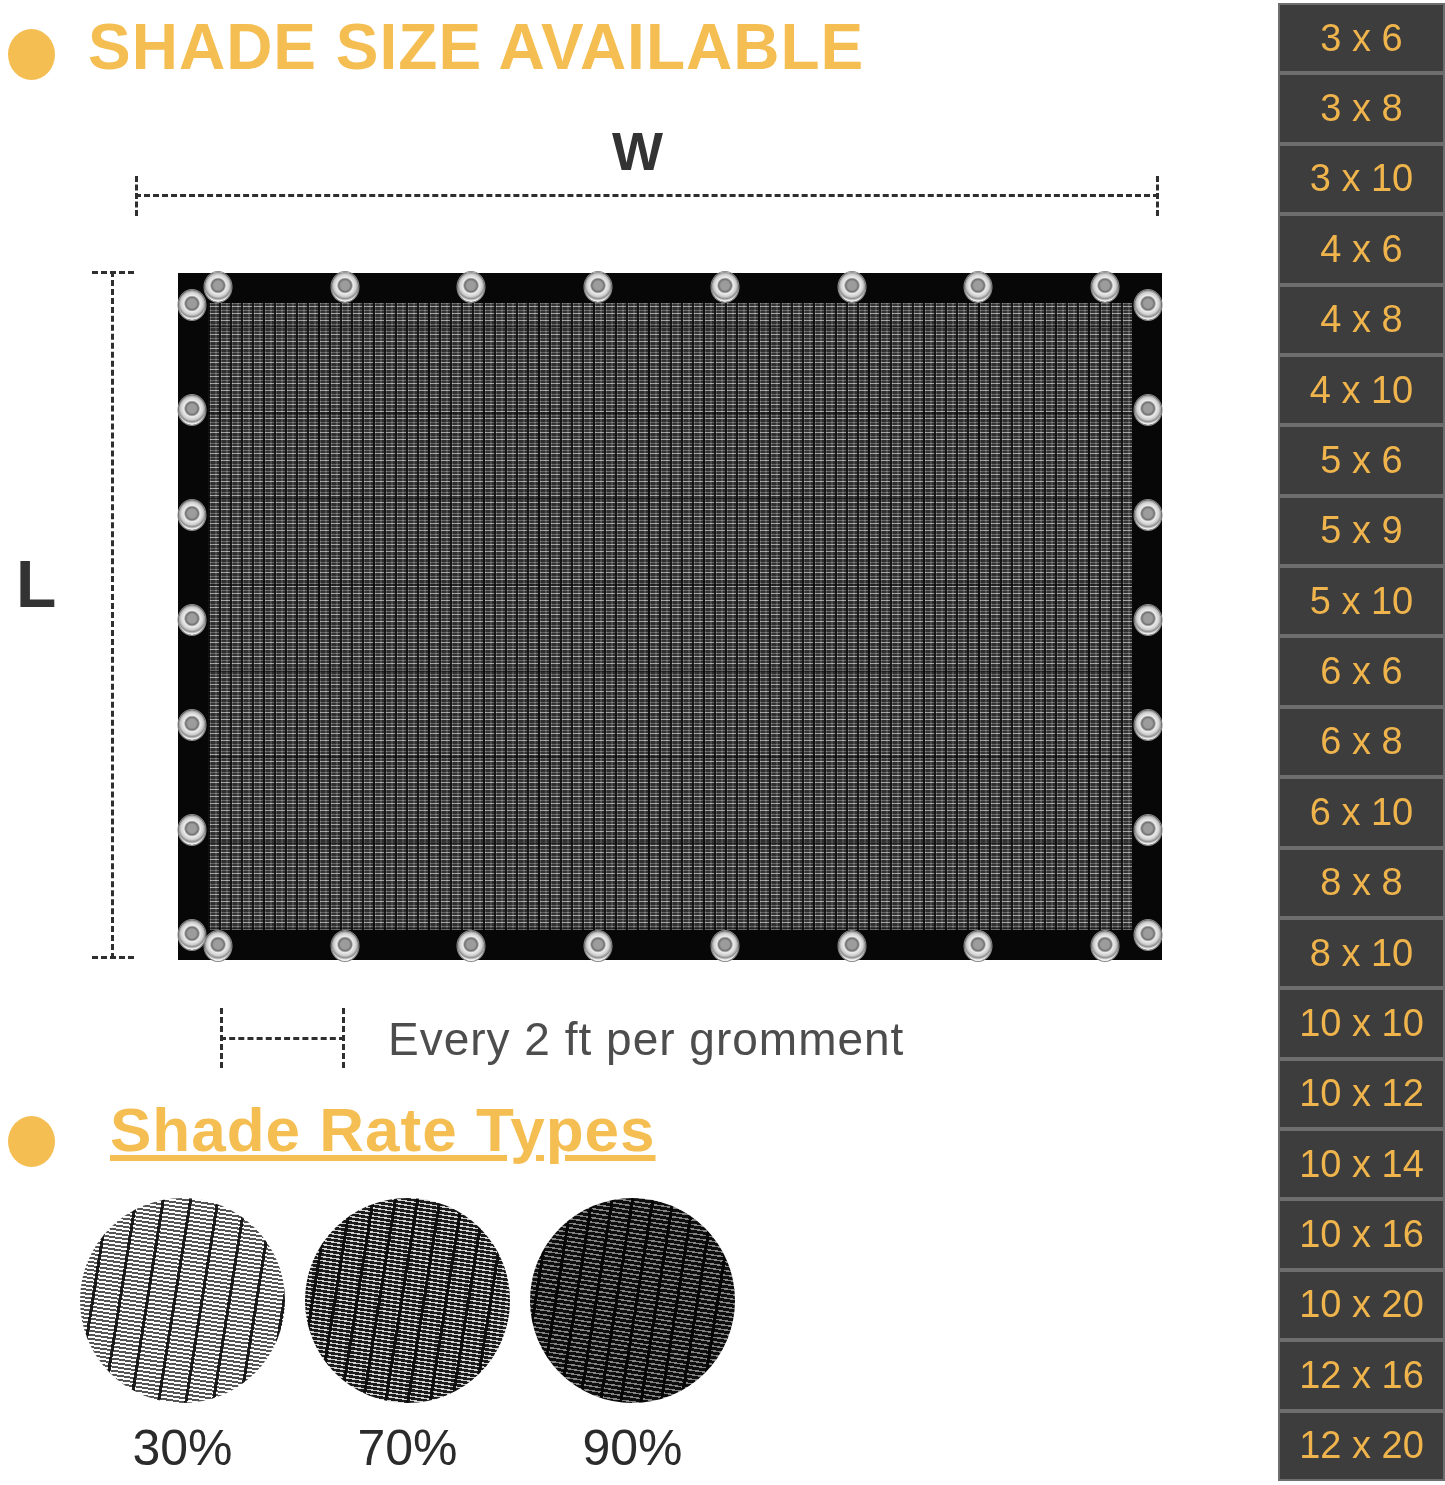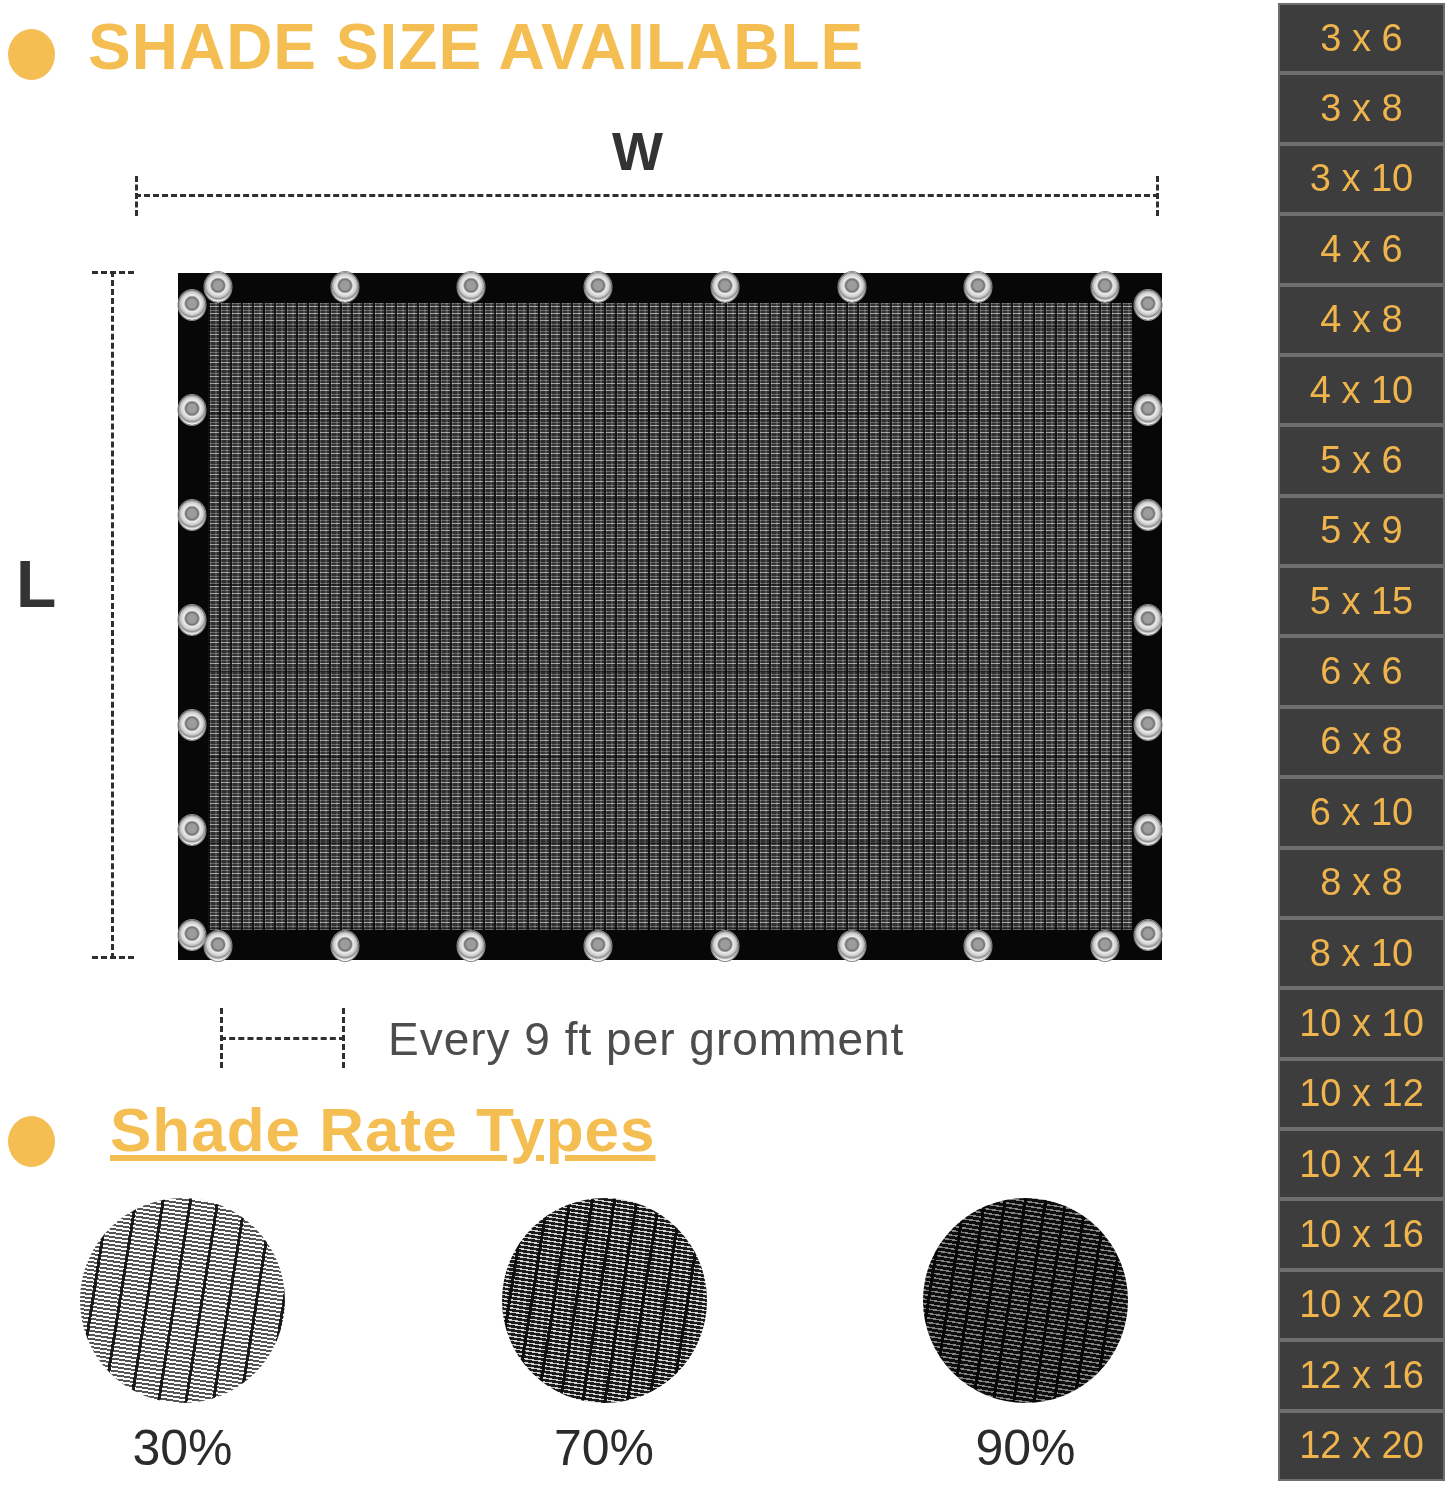--- a/index.html
+++ b/index.html
@@ -51,21 +51,21 @@
       repeating-linear-gradient(90deg, rgba(255,255,255,.26) 0 3px, rgba(60,60,60,.15) 3px 7px, rgba(255,255,255,.20) 7px 9px, rgba(40,40,40,.2) 9px 11px);
   }
   .grommet{
     position:absolute;width:27px;height:30px;border-radius:50%;
     transform:translate(-50%,-50%);
     background:radial-gradient(circle at 50% 45%, #9c9c9c 0 20%, #707070 30%, #ececec 38%, #cfcfcf 52%, #909090 62%, #f4f4f4 72%, #d9d9d9 100%);
     box-shadow:0 0 0 1px #8a8a8a;
   }
 
   
-  #rates-row{position:absolute;left:70px;top:1198px;width:1068px;display:flex;justify-content:space-between;}
+  #rates-row{position:absolute;left:70px;top:1198px;width:1068px;display:flex;}
   .rate-item{display:flex;flex-direction:column;align-items:center;width:225px;}
   .rate-circle{width:205px;height:205px;border-radius:50%;}
   .rate-circle.l30{
     background-color:#ededed;
     background-image:
       repeating-linear-gradient(99deg, rgba(15,15,15,.92) 0 3px, rgba(0,0,0,0) 3px 27px),
       repeating-linear-gradient(9deg, rgba(25,25,25,.72) 0 2px, rgba(255,255,255,.9) 2px 4px);
   }
   .rate-circle.l50{
     background-color:#d6d6d6;
@@ -154,21 +154,21 @@
       <div class="grommet" style="left: 970px; top: 452px;"></div>
       <div class="grommet" style="left: 970px; top: 557px;"></div>
       <div class="grommet" style="left: 970px; top: 662px;"></div>
     </div>
 
   <div class="dim" id="dim-g">
     <div class="vtick" style="left:0"></div>
     <div class="vtick" style="right:0"></div>
     <div class="hline"></div>
   </div>
-  <div id="grommet-note">Every 9 ft per gromment</div>
+  <div id="grommet-note">Every 2 ft per gromment</div>
 
   <div class="bullet" id="rate-bullet"></div>
   <div class="sec-title" id="rate-title">Shade Rate Types</div>
 
   <div id="rates-row">
       <div class="rate-item">
         <div class="rate-circle l30"></div>
         <div class="rate-label">30%</div>
       </div>
       <div class="rate-item">
@@ -183,21 +183,21 @@
 
   <div id="size-sidebar">
       <div class="size-cell">3 x 6</div>
       <div class="size-cell">3 x 8</div>
       <div class="size-cell">3 x 10</div>
       <div class="size-cell">4 x 6</div>
       <div class="size-cell">4 x 8</div>
       <div class="size-cell">4 x 10</div>
       <div class="size-cell">5 x 6</div>
       <div class="size-cell">5 x 9</div>
-      <div class="size-cell">5 x 15</div>
+      <div class="size-cell">5 x 10</div>
       <div class="size-cell">6 x 6</div>
       <div class="size-cell">6 x 8</div>
       <div class="size-cell">6 x 10</div>
       <div class="size-cell">8 x 8</div>
       <div class="size-cell">8 x 10</div>
       <div class="size-cell">10 x 10</div>
       <div class="size-cell">10 x 12</div>
       <div class="size-cell">10 x 14</div>
       <div class="size-cell">10 x 16</div>
       <div class="size-cell">10 x 20</div>

